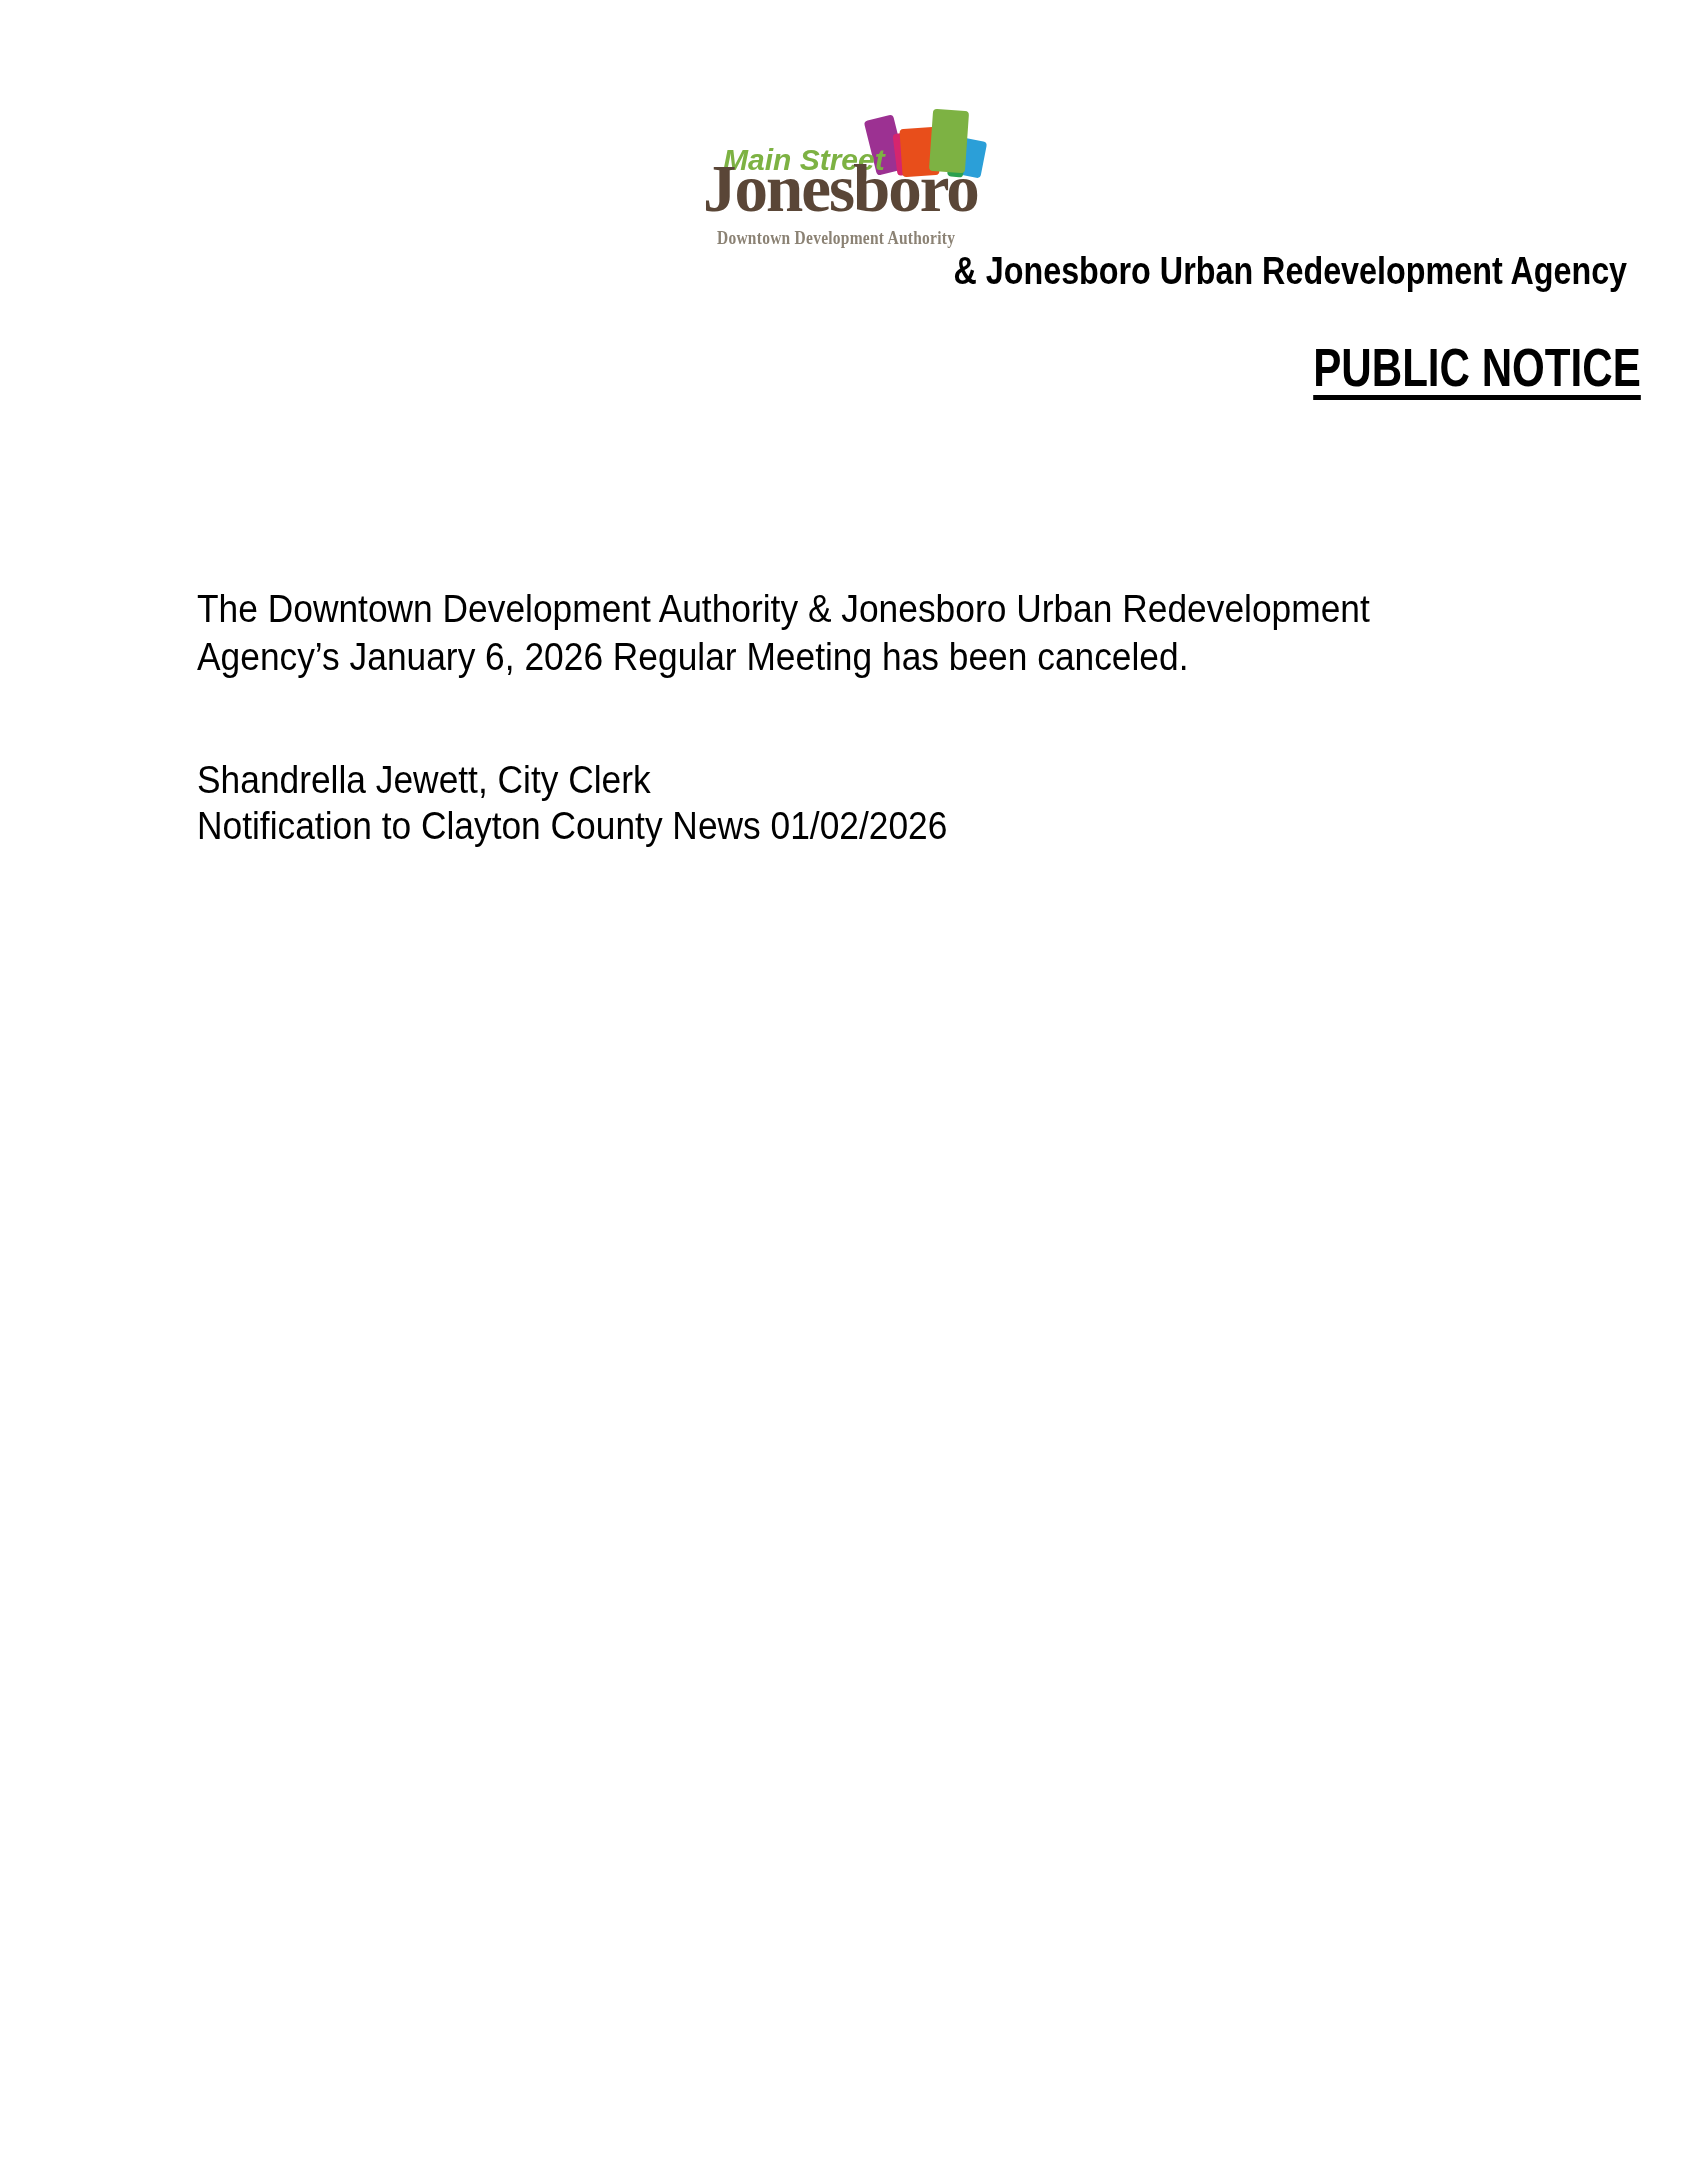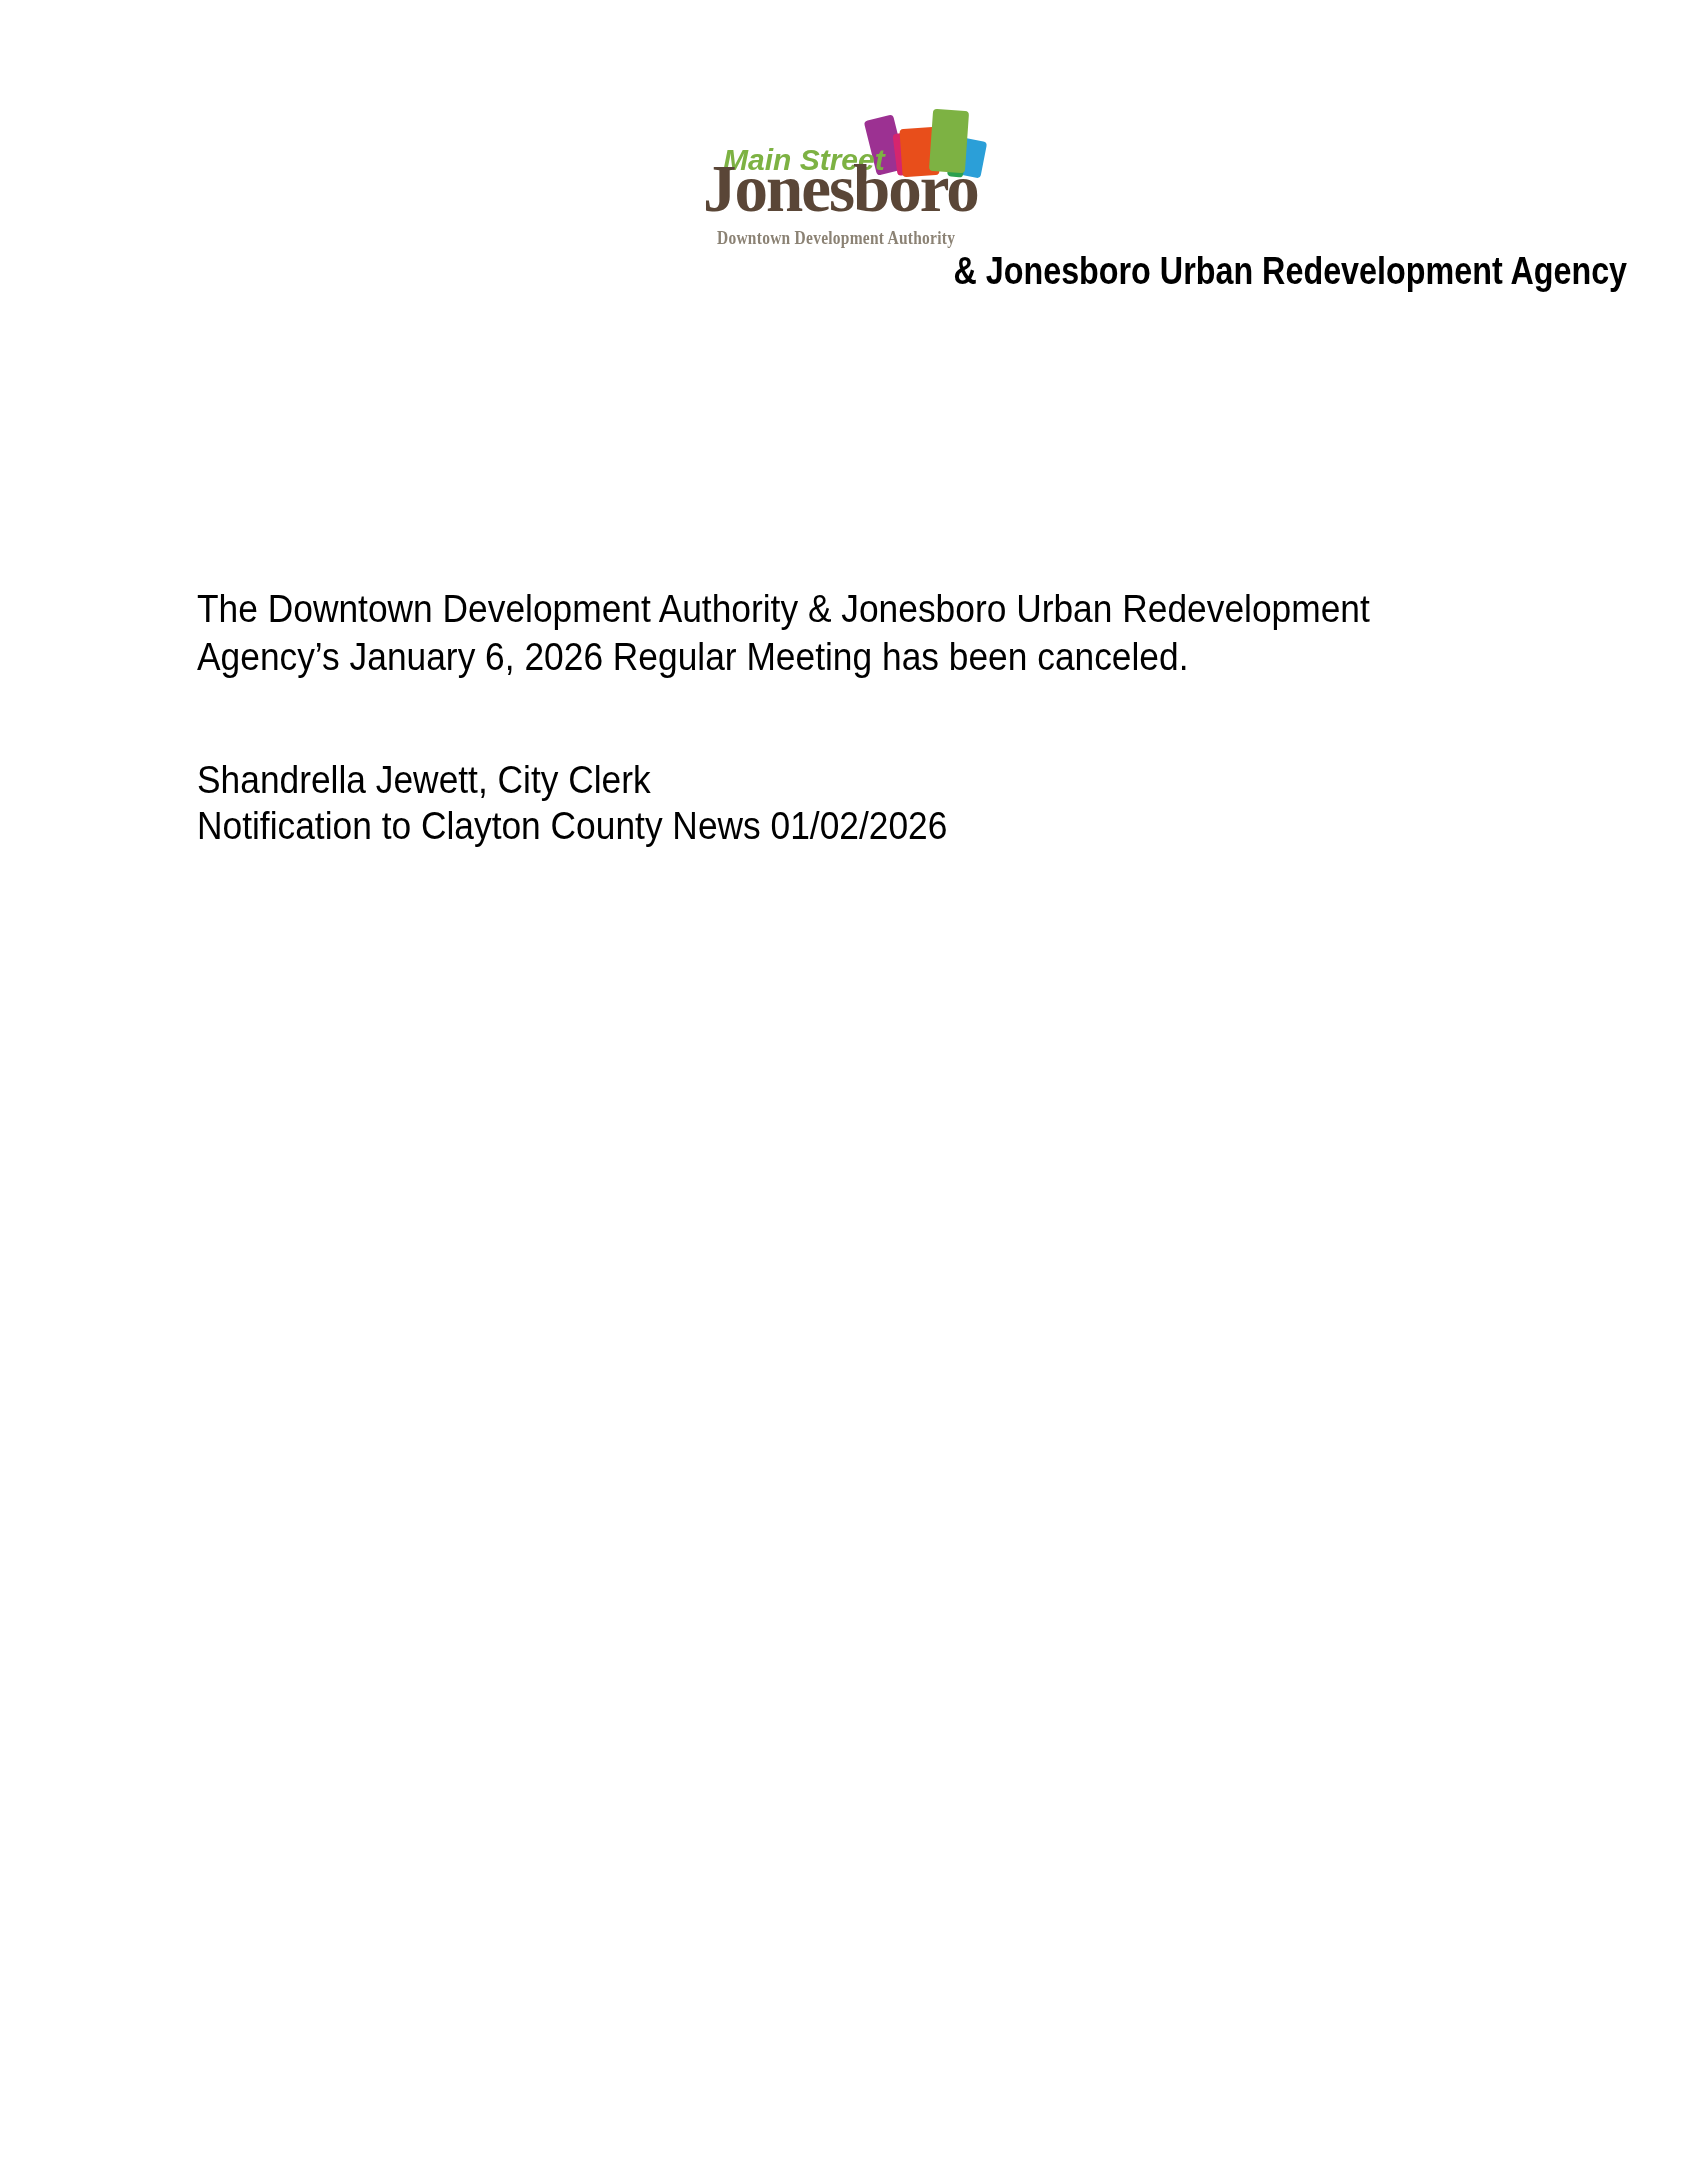--- a/index.html
+++ b/index.html
@@ -81,20 +81,23 @@
     </div>
     <div class="logo-script">Main Street</div>
     <div class="logo-wordmark">Jonesboro</div>
     <div class="logo-subtitle">Downtown Development Authority</div>
   </div>
 
   <div class="center-line agency-line">
     <span class="sx">&amp; Jonesboro Urban Redevelopment Agency</span>
   </div>
 
+  <div class="center-line notice-title">
+    <span class="sx">PUBLIC NOTICE</span>
+  </div>
 
 
   <div class="body-paragraph">
     <div>The Downtown Development Authority &amp; Jonesboro Urban Redevelopment</div>
     <div>Agency’s January 6, 2026 Regular Meeting has been canceled.</div>
   </div>
 
   <div class="signature-block">
     <div>Shandrella Jewett, City Clerk</div>
     <div>Notification to Clayton County News 01/02/2026</div>

